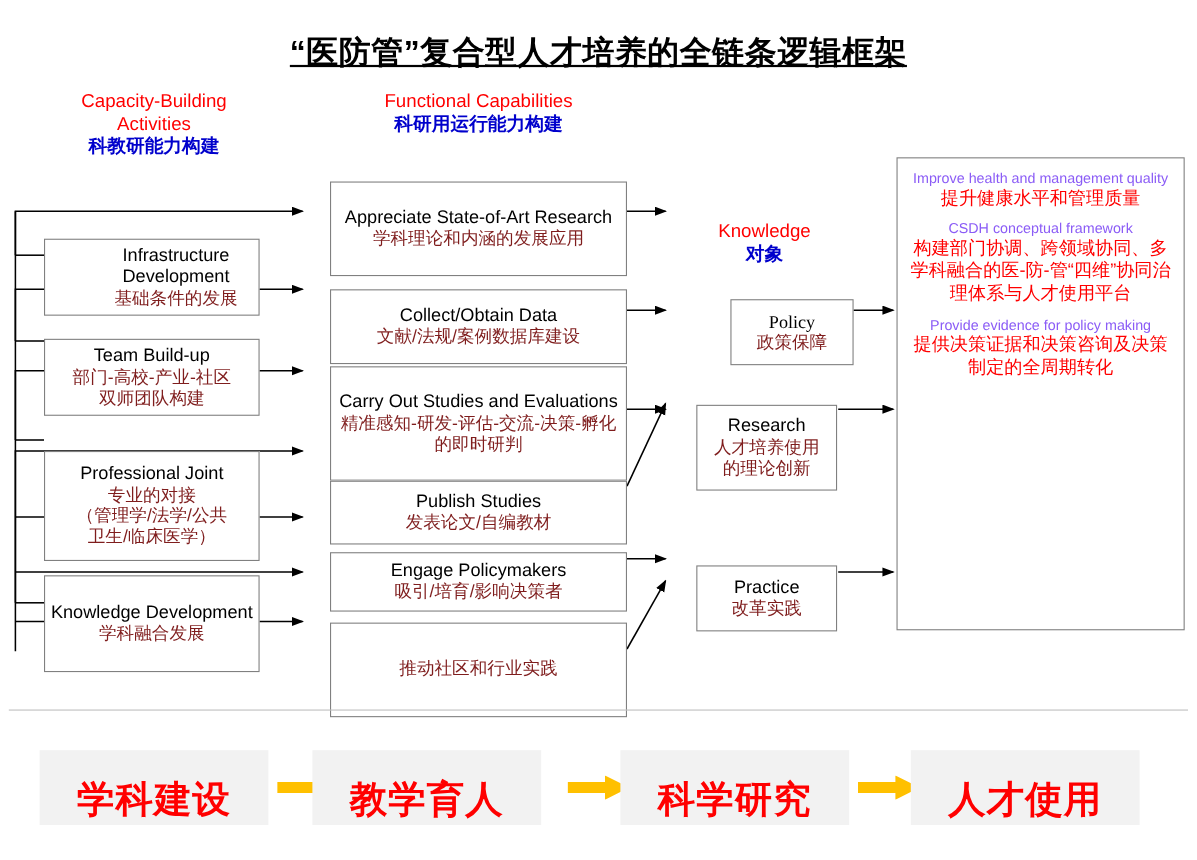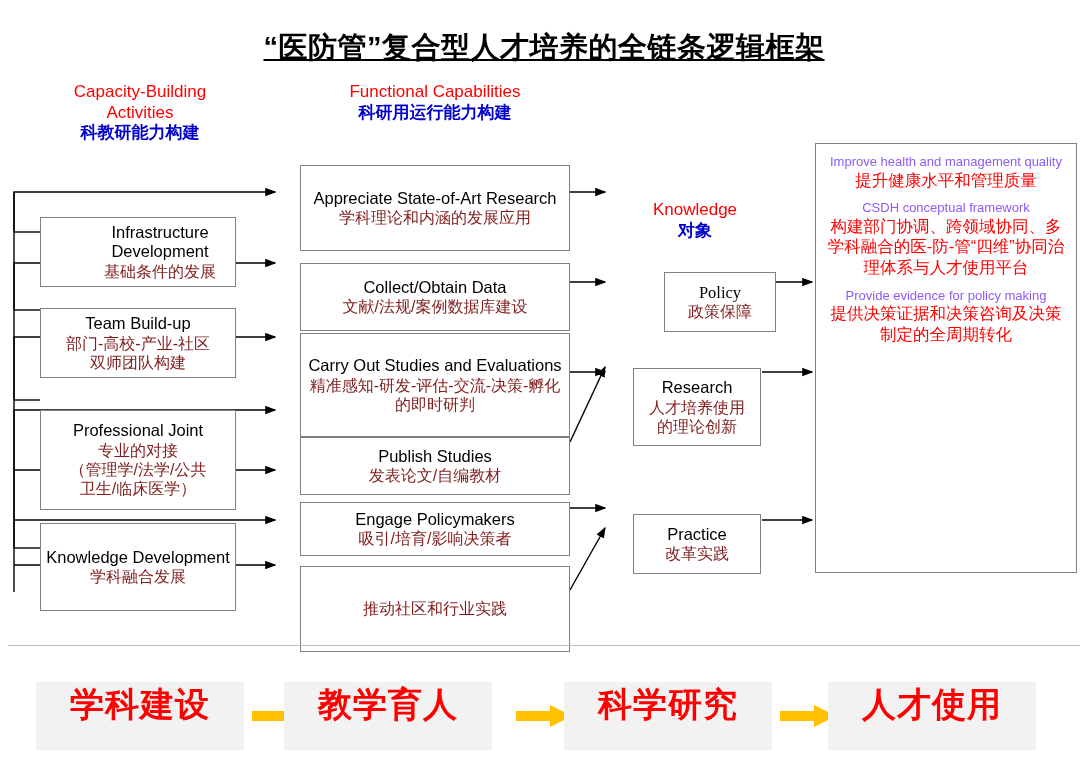--- a/index.html
+++ b/index.html
@@ -105,21 +105,21 @@
     width: 1072px;
     height: 1px;
     background: #bfbfbf;
   }
   .band {
     position: absolute;
     top: 682px;
     height: 68px;
     background: #f2f2f2;
     display: flex;
-    align-items: flex-start;
+    align-items: flex-end;
     justify-content: center;
   }
   .band span {
     color: #ff0000;
     font-size: 34px;
     font-weight: bold;
     letter-spacing: 1px;
   }
   .band-arrow {
     position: absolute;

